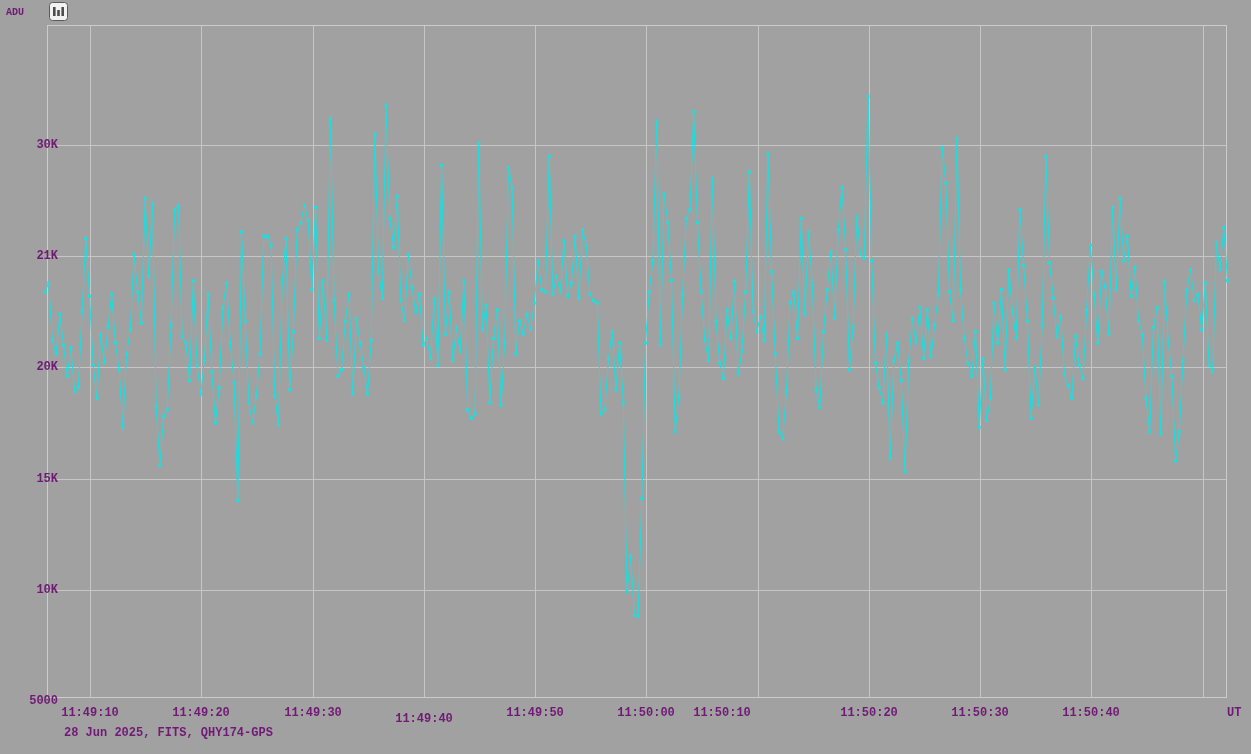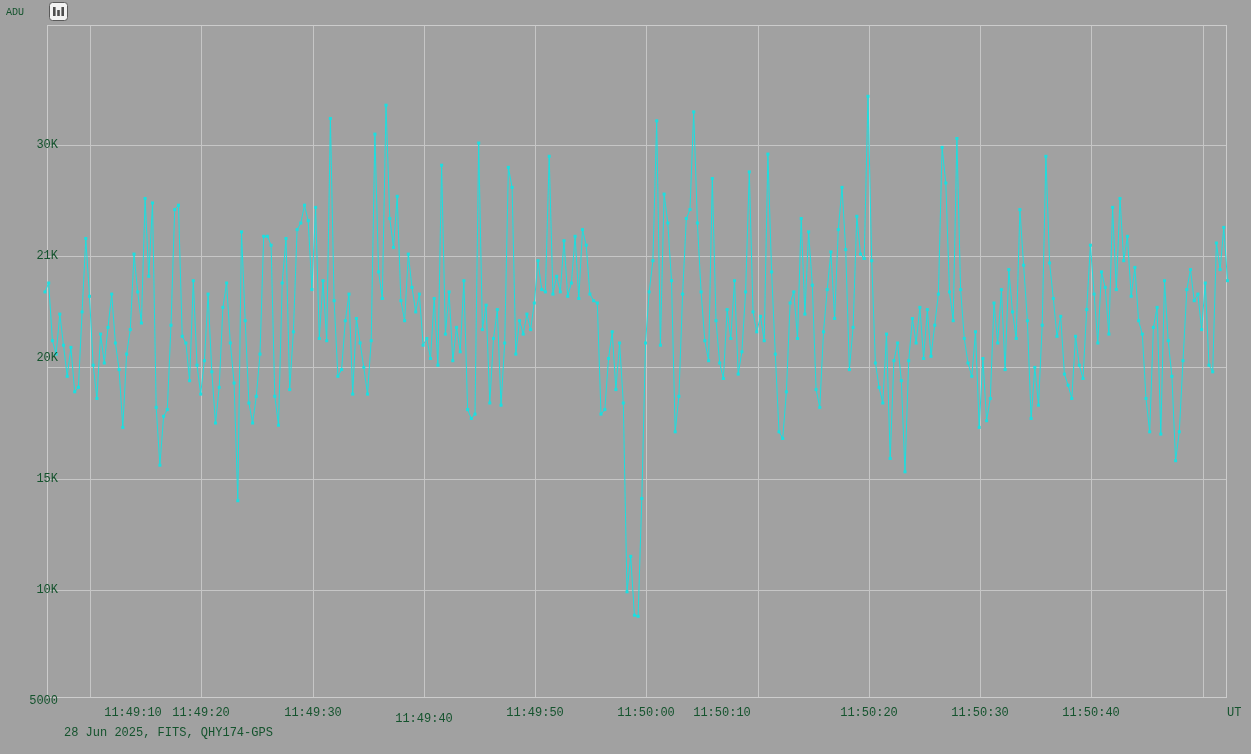--- a/index.html
+++ b/index.html
@@ -3,22 +3,22 @@
 <meta charset="utf-8">
 <style>
   html,body{margin:0;padding:0;}
   body{background:#a1a1a1;}
   .screen{
     position:relative;
     width:1251px;height:754px;
     overflow:hidden;
     background:#a1a1a1;
     font-family:"Liberation Mono","DejaVu Sans Mono",monospace;
-    font-weight:normal;
-    color:#14532d;
+    font-weight:bold;
+    color:#701a75;
   }
   .lbl{position:absolute;font-size:12px;line-height:14px;white-space:pre;}
   #adu-label{left:6px;top:7px;font-size:10px;line-height:11px;}
   #chart-title{left:75px;top:5px;letter-spacing:0.3px;}
   #footer-info{left:64px;top:726px;}
   #ut-label{left:1227px;top:706px;}
   #chart-icon{position:absolute;left:49px;top:2px;}
   .xtick{top:706px;transform:translateX(-50%);}
   .ytick{left:0;width:43px;text-align:right;transform:translateY(-50%);margin-left:15px;}
   #plot-svg{position:absolute;left:0;top:0;}
@@ -381,27 +381,27 @@
       <rect x="4" y="5" width="2.6" height="9"></rect>
       <rect x="8.2" y="8" width="2.6" height="6"></rect>
       <rect x="12.4" y="5" width="2.6" height="9"></rect>
     </g>
   </svg>
 
 
   <div id="y-tick-labels">
       <div class="lbl ytick" style="top: 145px;">30K</div>
       <div class="lbl ytick" style="top: 256px;">21K</div>
-      <div class="lbl ytick" style="top: 358px;">20K</div>
+      <div class="lbl ytick" style="top: 367px;">20K</div>
       <div class="lbl ytick" style="top: 479px;">15K</div>
       <div class="lbl ytick" style="top: 590px;">10K</div>
       <div class="lbl ytick" style="top: 701px;">5000</div>
     </div>
   <div id="x-tick-labels">
-      <div class="lbl xtick" style="left: 90px; margin-left: 43px;">11:49:10</div>
+      <div class="lbl xtick" style="left: 90px;">11:49:10</div>
       <div class="lbl xtick" style="left: 201px;">11:49:20</div>
       <div class="lbl xtick" style="left: 313px;">11:49:30</div>
       <div class="lbl xtick" style="left: 424px; margin-top: 6px;">11:49:40</div>
       <div class="lbl xtick" style="left: 535px;">11:49:50</div>
       <div class="lbl xtick" style="left: 646px;">11:50:00</div>
       <div class="lbl xtick" style="left: 722px;">11:50:10</div>
       <div class="lbl xtick" style="left: 869px;">11:50:20</div>
       <div class="lbl xtick" style="left: 980px;">11:50:30</div>
       <div class="lbl xtick" style="left: 1091px;">11:50:40</div>
     </div>

